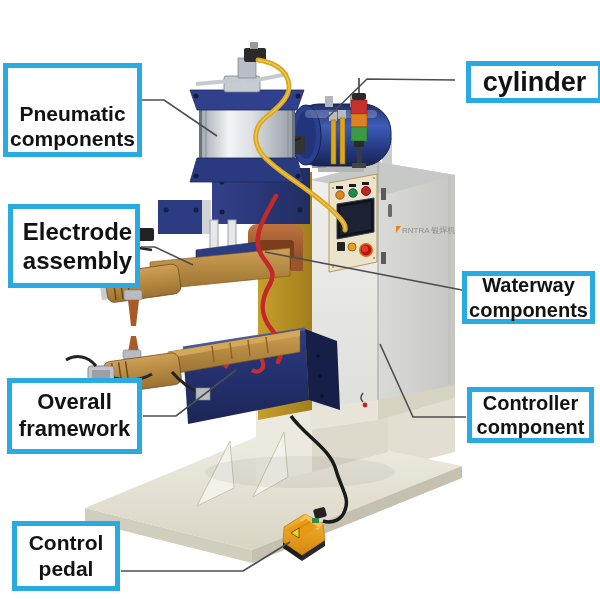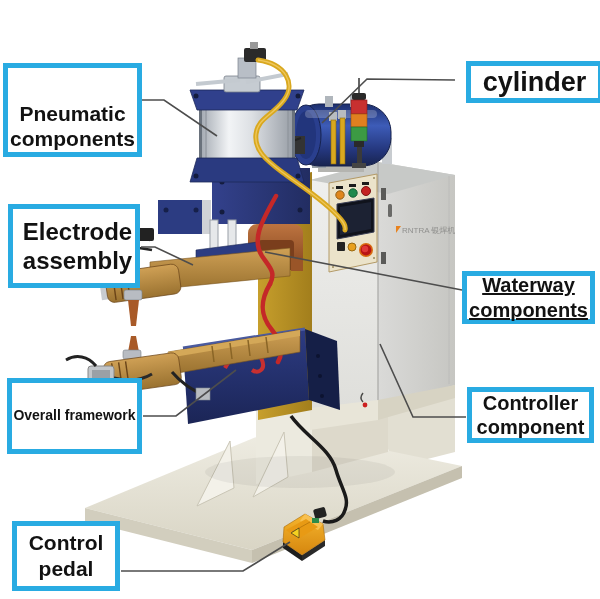--- a/index.html
+++ b/index.html
@@ -6,22 +6,22 @@
   #stage{position:relative;width:600px;height:599px;background:#ffffff;overflow:hidden;
          font-family:"Liberation Sans",sans-serif;}
   #machine-svg{position:absolute;left:0;top:0;}
   .lbl{position:absolute;box-sizing:border-box;background:#ffffff;border:5px solid #29abe2;
        font-weight:bold;color:#121212;text-align:center;display:flex;align-items:center;
        justify-content:center;line-height:1.22;letter-spacing:0px;z-index:5;}
   #lbl-pneumatic{left:3px;top:63px;width:139px;height:94px;font-size:21px;
                  align-items:flex-end;padding-top:5px;}
   #lbl-cylinder{left:456px;top:61px;width:137px;height:42px;font-size:27px;margin-left:10px;}
   #lbl-electrode{left:8px;top:204px;width:132px;height:84px;font-size:24px;padding-left:7px;}
-  #lbl-waterway{left:462px;top:271px;width:133px;height:53px;font-size:20px;text-decoration:underline;}
-  #lbl-framework{left:7px;top:378px;width:135px;height:76px;font-size:14px;}
+  #lbl-waterway{left:462px;top:271px;width:133px;height:53px;font-size:20px;}
+  #lbl-framework{left:7px;top:378px;width:135px;height:76px;font-size:22px;}
   #lbl-controller{left:467px;top:387px;width:127px;height:56px;font-size:20px;}
   #lbl-pedal{left:12px;top:521px;width:108px;height:70px;font-size:21px;}
 </style>
 </head>
 <body>
 
 <div id="stage">
 
 <svg id="machine-svg" width="600" height="599" viewBox="0 0 600 599">
   <defs>

